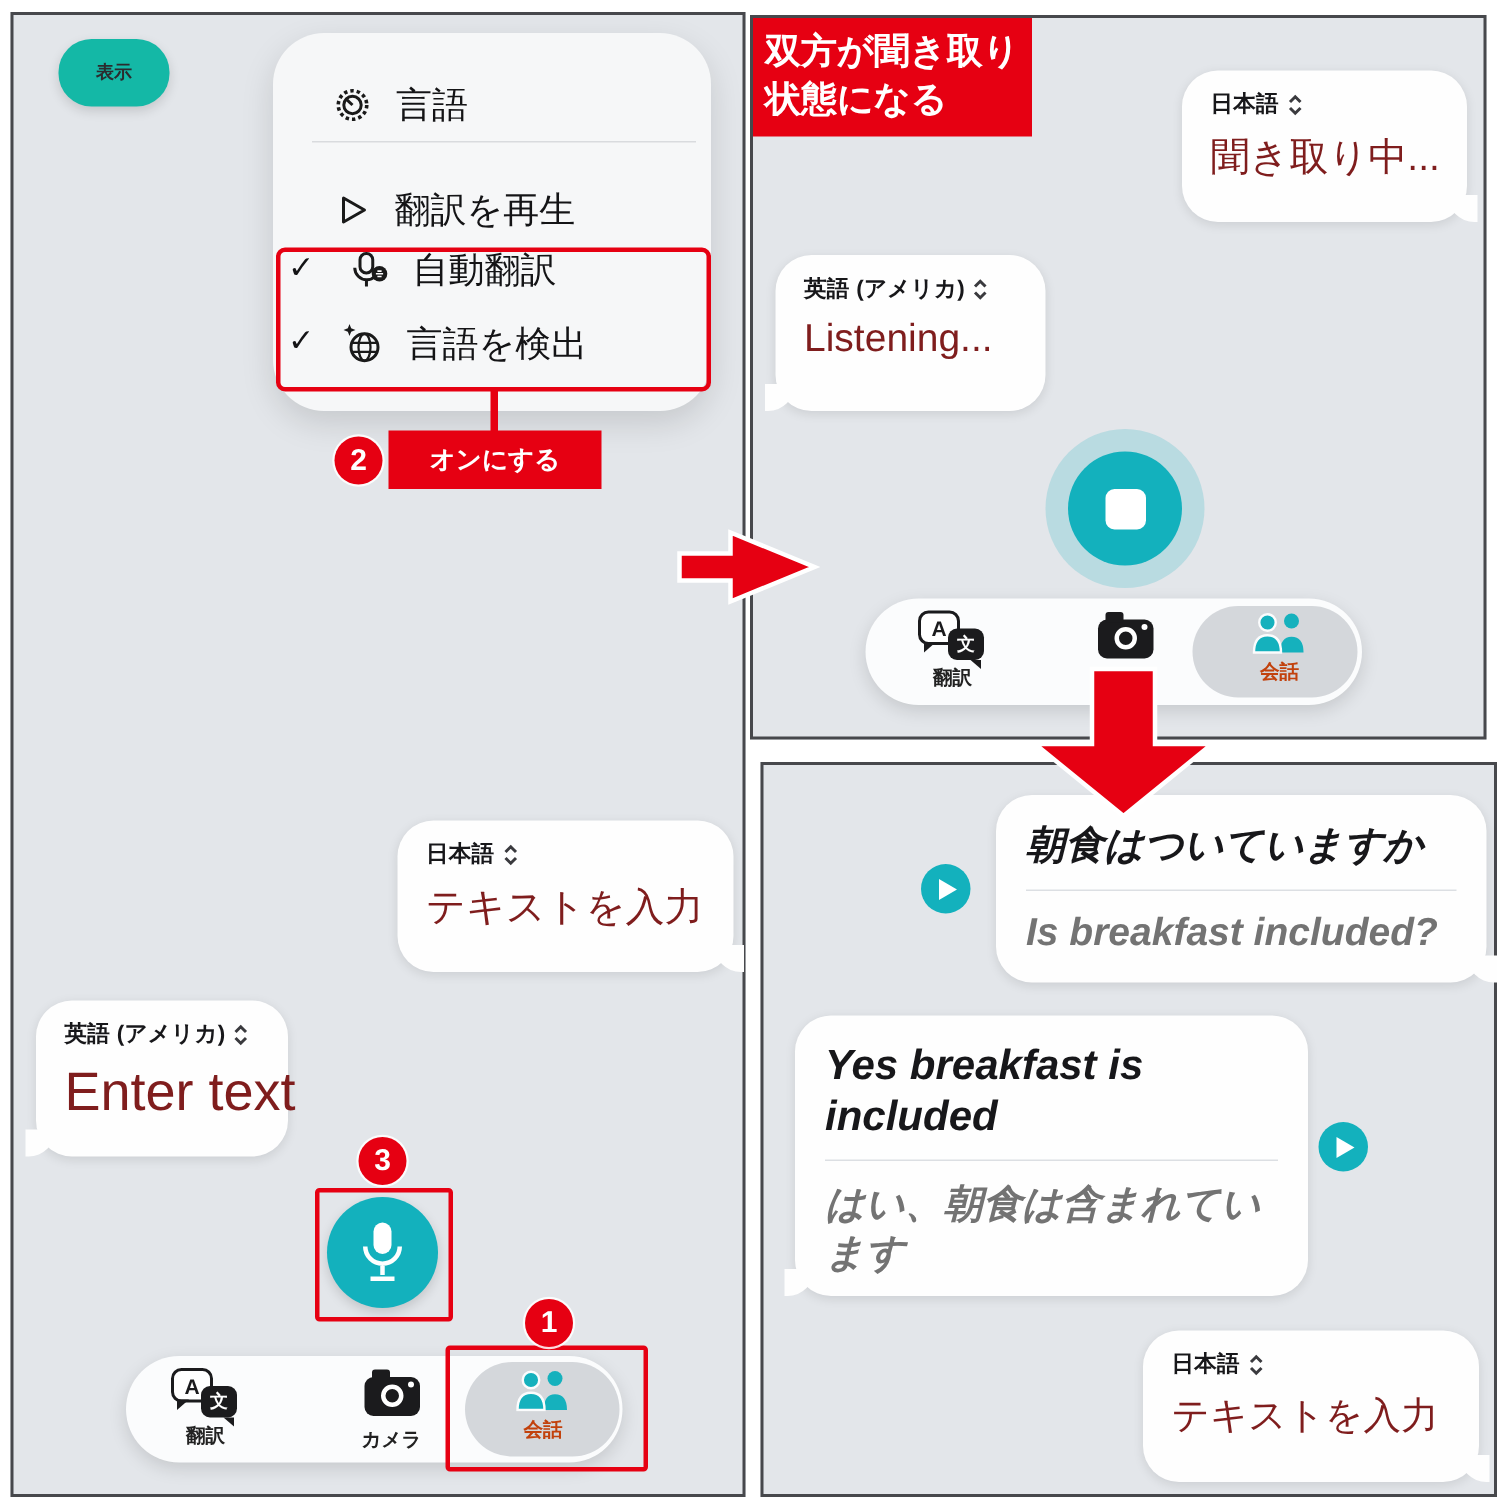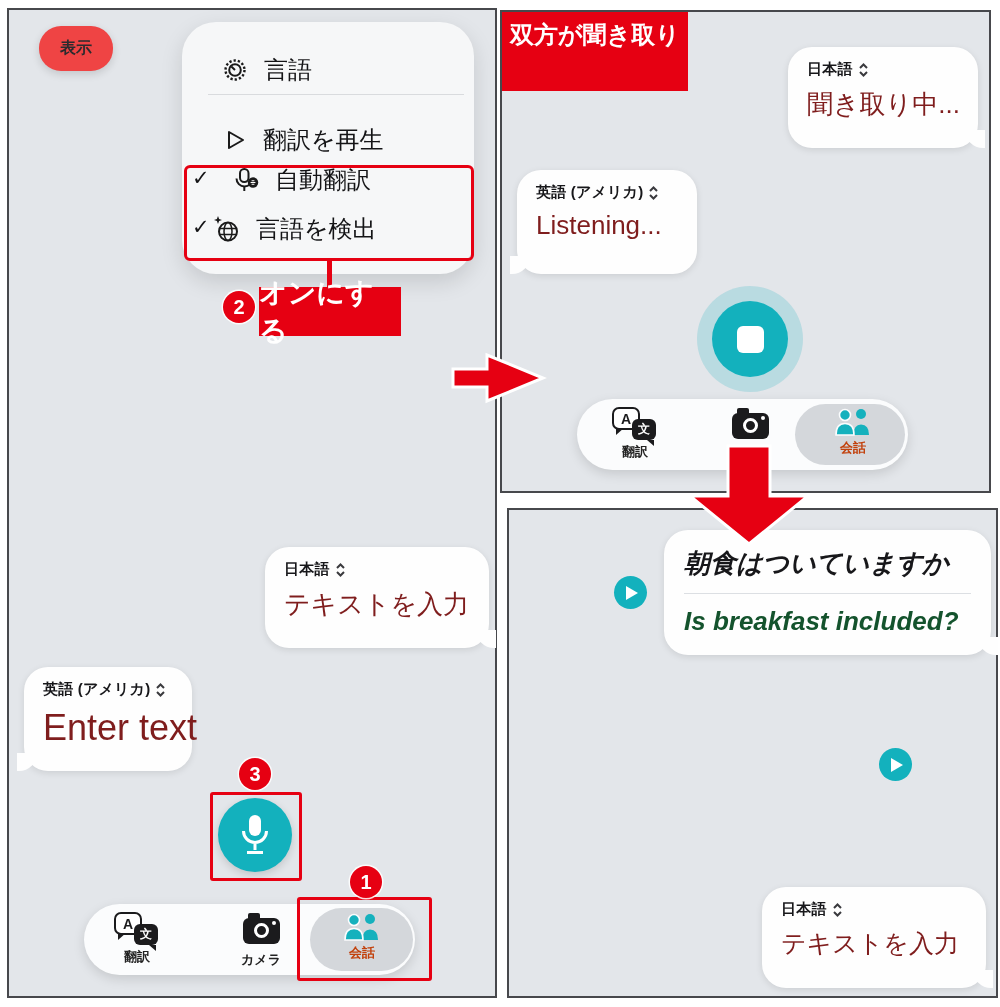--- a/index.html
+++ b/index.html
@@ -7,23 +7,23 @@
   body { font-family:"Liberation Sans","DejaVu Sans",sans-serif; }
   #stage { position:relative; width:1000px; height:1007px; background:#fff; overflow:hidden; }
 
   
   .panel { position:absolute; background:#e3e6ea; border:2px solid #47484c; }
   #panel-left { left:7px; top:8px; width:490px; height:990px; }
   #panel-tr   { left:500px; top:10px; width:491px; height:483px; }
   #panel-br   { left:507px; top:508px; width:491px; height:490px; }
 
   
-  .pill-btn { position:absolute; background:#ef4444; border-radius:22px;
+  .pill-btn { position:absolute; background:#14b8a6; border-radius:22px;
     box-shadow:0 3px 8px rgba(0,0,0,.14); display:flex; align-items:center; justify-content:center;
-    font-size:16px; font-weight:700; color:#2b2b2e; }
+    font-size:12px; font-weight:700; color:#2b2b2e; }
 
   .bubble { position:absolute; background:#fefefe; border-radius:24px;
     box-shadow:0 2px 7px rgba(0,0,0,.10); padding:13px 19px; }
   .bubble::after { content:""; position:absolute; width:20px; height:18px; background:#fefefe; bottom:0; }
   .bubble.tail-br::after { right:-7px; border-bottom-left-radius:18px; }
   .bubble.tail-bl::after { left:-7px; border-bottom-right-radius:18px; }
   .lang-row { display:flex; align-items:center; gap:4px;text-align:right; }
   .lang { font-size:15px; font-weight:700; color:#17171a; letter-spacing:0.2px; }
   .ph { color:#7f1d1d; font-weight:500; margin-top:8px; white-space:nowrap; }
 
@@ -81,28 +81,28 @@
   .play::after { content:""; display:block; margin-left:3px;
     border-left:12px solid #fff; border-top:7px solid transparent; border-bottom:7px solid transparent; }
 
   
   .msg { position:absolute; background:#fefefe; border-radius:24px; box-shadow:0 2px 7px rgba(0,0,0,.10); padding:16px 20px;font-style:italic; }
   .msg::after { content:""; position:absolute; width:20px; height:18px; background:#fefefe; bottom:0; }
   .msg.tail-br::after { right:-7px; border-bottom-left-radius:18px; }
   .msg.tail-bl::after { left:-7px; border-bottom-right-radius:18px; }
   .msg .src { font-weight:700; color:#17171a; }
   .msg .mdiv { height:1px; background:#dcdfe3; margin:12px 0; }
-  .msg .dst { font-weight:700; color:#14532d; }
+  .msg .dst { font-weight:700; color:#737373; }
 
   
   #tr-note { position:absolute; left:0px; top:0px; width:186px; height:79px; background:#e60012;
     color:#fff; font-size:24px; font-weight:700; line-height:32px; padding:7px 8px; z-index:20; }
   #callout-on-line { position:absolute; left:318px; top:249px; width:5px; height:31px; background:#e60012; z-index:26; }
-  #callout-on-label { position:absolute; left:250px; top:277px; width:142px; height:49px; background:#e60012;
-    color:#fff; font-size:28px; font-weight:700; display:flex; align-items:center; justify-content:center; z-index:26; }
+  #callout-on-label { position:absolute; left:250px; top:277px; width:142px; height:39px; background:#e60012;
+    color:#fff; font-size:17px; font-weight:700; display:flex; align-items:center; justify-content:center; z-index:26; }
   .arrow-svg { position:absolute; z-index:40; }
 </style>
 </head>
 <body>
 
 <div id="stage">
 
   <div class="panel" id="panel-left">
 
     <div class="pill-btn" style="left:30px;top:16px;width:74px;height:45px;">
@@ -130,21 +130,21 @@
         <svg width="27" height="27" viewBox="0 0 27 27">
           <rect x="8" y="2" width="8.5" height="13" rx="4.2" fill="none" stroke="#1a1a1a" stroke-width="2"></rect>
           <path d="M4.5 11.5 a8 8 0 0 0 16 0" fill="none" stroke="#1a1a1a" stroke-width="2"></path>
           <line x1="12.3" y1="19.8" x2="12.3" y2="24" stroke="#1a1a1a" stroke-width="2"></line>
           <circle cx="21" cy="15.5" r="5.2" fill="#1a1a1a"></circle>
           <path d="M18.6 15.5 h4.8 M19.6 13.7 h2.8 M19.6 17.3 h2.8" stroke="#fff" stroke-width="1.1"></path>
         </svg>
         <span>自動翻訳</span>
       </div>
       <span class="menu-check" style="left:10px;top:193px;">✓</span>
-      <div class="menu-item" style="left:31px;top:191px;">
+      <div class="menu-item" style="left:46px;top:191px;">
         <svg width="27" height="27" viewBox="0 0 27 27">
           <circle cx="15" cy="15.5" r="9" fill="none" stroke="#1a1a1a" stroke-width="2"></circle>
           <ellipse cx="15" cy="15.5" rx="4" ry="9" fill="none" stroke="#1a1a1a" stroke-width="1.5"></ellipse>
           <line x1="6.5" y1="12.5" x2="23.5" y2="12.5" stroke="#1a1a1a" stroke-width="1.5"></line>
           <line x1="6.5" y1="18.5" x2="23.5" y2="18.5" stroke="#1a1a1a" stroke-width="1.5"></line>
           <path d="M5 0 L6.1 2.9 L9 4 L6.1 5.1 L5 8 L3.9 5.1 L1 4 L3.9 2.9 Z" fill="#1a1a1a"></path>
         </svg>
         <span>言語を検出</span>
       </div>
     </div>
@@ -222,20 +222,21 @@
         </svg>
         <span class="tab-label teal">会話</span>
       </div>
     </div>
     <div class="redbox" style="left:288px;top:887px;width:135px;height:84px;"></div>
   </div>
 
   <div class="panel" id="panel-tr">
     <div id="tr-note">
       <div>双方が聞き取り</div>
+      <div>状態になる</div>
     </div>
 
     <div class="bubble tail-br" style="left:286px;top:35px;width:190px;height:101px;">
       <div class="lang-row">
         <span class="lang">日本語</span>
         <svg width="13" height="16" viewBox="0 0 13 16">
           <polyline points="3,6 6.5,2.5 10,6" fill="none" stroke="#3a3a3e" stroke-width="2"></polyline>
           <polyline points="3,10 6.5,13.5 10,10" fill="none" stroke="#3a3a3e" stroke-width="2"></polyline>
         </svg>
       </div>
@@ -288,20 +289,25 @@
 
   <div class="panel" id="panel-br">
 
     <div class="msg tail-br" style="left:155px;top:20px;width:327px;height:125px;">
       <div class="src" style="font-size:26px;">朝食はついていますか</div>
       <div class="mdiv"></div>
       <div class="dst" style="font-size:26px;">Is breakfast included?</div>
     </div>
     <div class="play" style="left:105px;top:66px;"></div>
 
+    <div class="msg tail-bl" style="left:21px;top:167px;width:342px;height:187px;">
+      <div class="src" style="font-size:28px;line-height:34px;">Yes breakfast is included</div>
+      <div class="mdiv"></div>
+      <div class="dst" style="font-size:26px;line-height:33px;">はい、朝食は含まれています</div>
+    </div>
     <div class="play" style="left:370px;top:238px;"></div>
 
     <div class="bubble tail-br" style="left:253px;top:377px;width:224px;height:101px;">
       <div class="lang-row">
         <span class="lang">日本語</span>
         <svg width="13" height="16" viewBox="0 0 13 16">
           <polyline points="3,6 6.5,2.5 10,6" fill="none" stroke="#3a3a3e" stroke-width="2"></polyline>
           <polyline points="3,10 6.5,13.5 10,10" fill="none" stroke="#3a3a3e" stroke-width="2"></polyline>
         </svg>
       </div>

